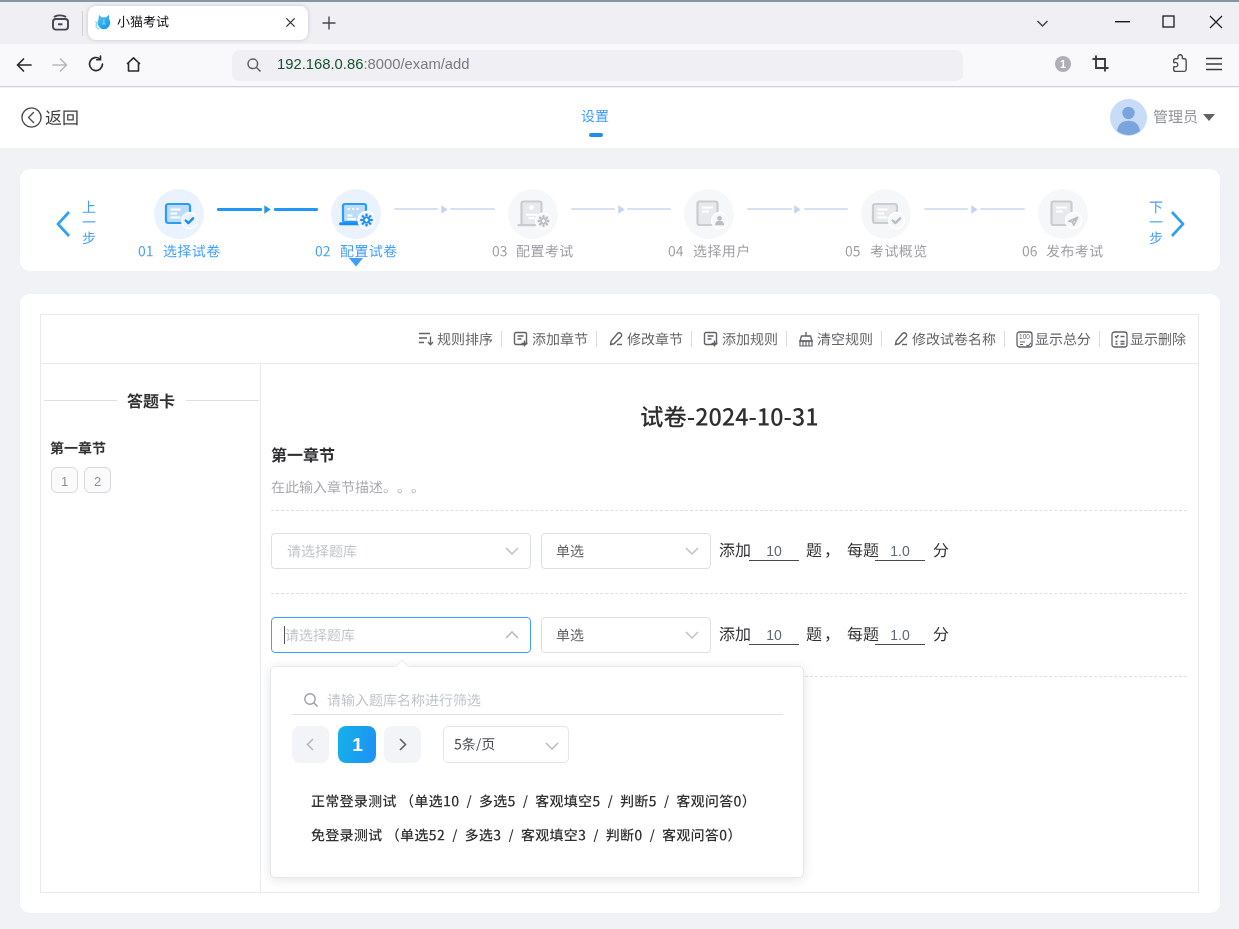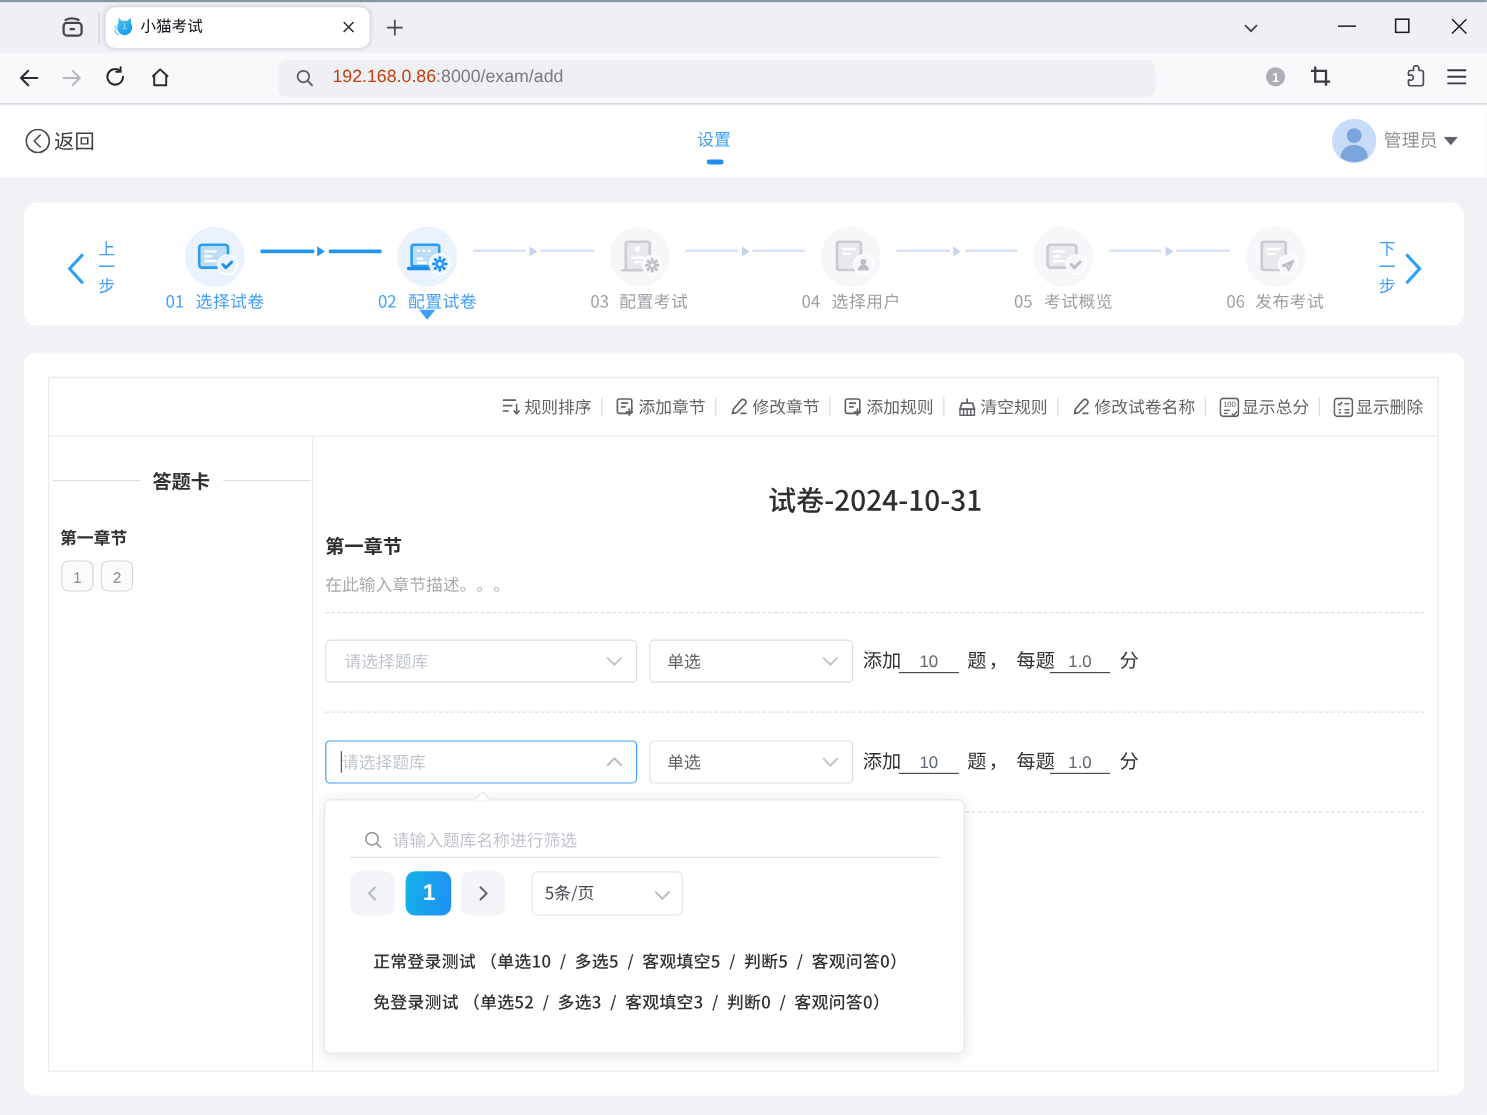--- a/index.html
+++ b/index.html
@@ -68,21 +68,21 @@
     <path d="M13.5 1 V4.8 H9.7" stroke-width="1.6" fill="none"></path>
   </svg>
 <svg style="position:absolute;left:124px;top:55px" width="19" height="19" viewBox="0 0 19 19" fill="none" stroke="#2a2a2e" stroke-width="1.6" stroke-linejoin="round">
     <path d="M3 9 L9.5 2.8 L16 9 M4.5 7.8 V16 H14.5 V7.8"></path>
   </svg>
 <div style="position:absolute;left:232px;top:50px;width:731px;height:31px;background:#f0f0f4;border-radius:7px"></div>
 <svg style="position:absolute;left:246px;top:57px" width="16" height="16" viewBox="0 0 16 16" fill="none" stroke="#5b5b66" stroke-width="1.5">
     <circle cx="6.8" cy="6.8" r="4.8"></circle>
     <path d="M10.5 10.5 L14.5 14.5"></path>
   </svg>
-<div style="position:absolute;left:277px;top:64px;font:normal 14.8px 'Liberation Sans', sans-serif;color:#15141a;transform-origin:left;line-height:14.8px;margin-top:-7.4px;white-space:nowrap"><span style="color:#c2410c">192.168.0.86</span><span style="color:#7a7a84">:8000/exam/add</span></div>
+<div style="position:absolute;left:277px;top:64px;font:normal 14.8px 'Liberation Sans', sans-serif;color:#15141a;transform-origin:left;line-height:14.8px;margin-top:-7.4px;white-space:nowrap"><span style="color:#14532d">192.168.0.86</span><span style="color:#7a7a84">:8000/exam/add</span></div>
 <svg style="position:absolute;left:1054px;top:55px" width="18" height="18" viewBox="0 0 18 18">
     <circle cx="9" cy="9" r="8" fill="#aeaeb9"></circle>
     <text x="9" y="13" font-family="Liberation Sans" font-size="11" font-weight="bold" fill="#fff" text-anchor="middle">1</text>
   </svg>
 <svg style="position:absolute;left:1092px;top:55px" width="17" height="17" viewBox="0 0 17 17" fill="none" stroke="#3a3a40" stroke-width="1.9">
     <path d="M4 0.5 V13 H16.5"></path>
     <path d="M0.5 4 H13 V16.5"></path>
   </svg>
 <svg style="position:absolute;left:1171px;top:54px" width="17" height="19" viewBox="0 0 16 18" fill="none" stroke="#4a4a52" stroke-width="1.3">
     <path d="M4.2 16.5 C3 16.5 2.5 15.9 2.5 14.8 V12.6 C2.5 12 2.9 11.8 3.4 12 A2.1 2.1 0 1 0 3.4 8.2 C2.9 8.4 2.5 8.2 2.5 7.6 V6.2 C2.5 5.1 3 4.5 4.2 4.5 H5.9 C6.5 4.5 6.8 4.1 6.6 3.5 A2.15 2.15 0 1 1 10.7 3.5 C10.5 4.1 10.8 4.5 11.4 4.5 H12.6 C13.8 4.5 14.3 5.1 14.3 6.2 V14.8 C14.3 15.9 13.8 16.5 12.6 16.5 Z"></path>

